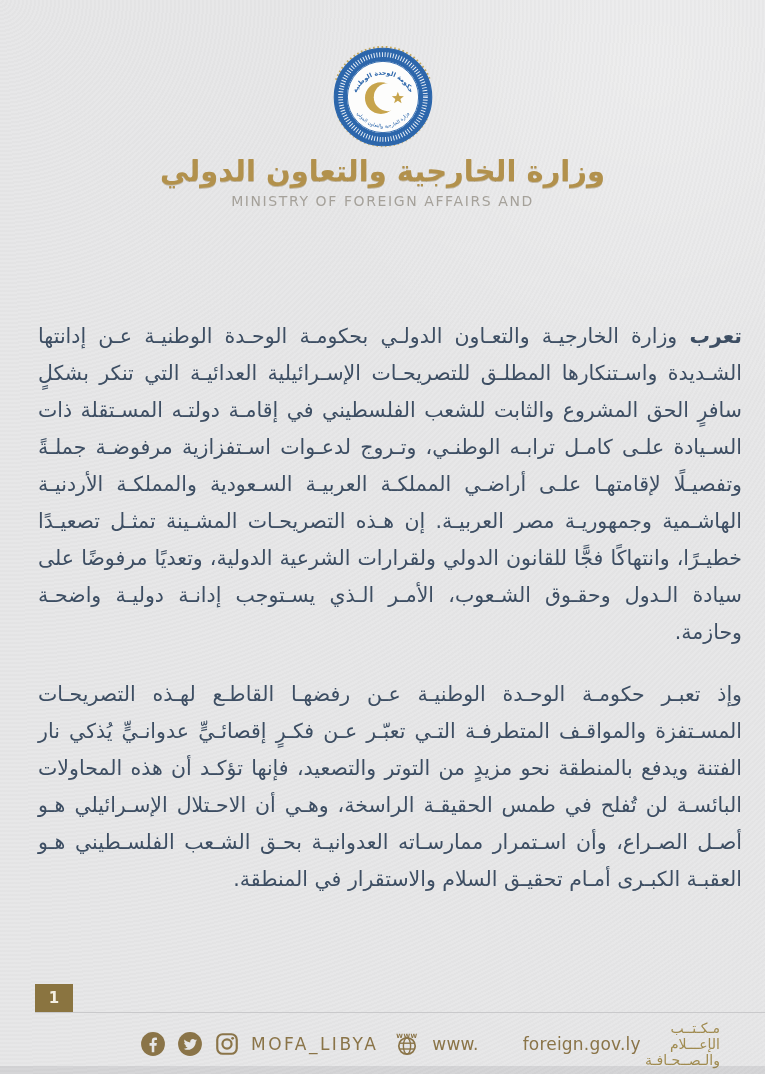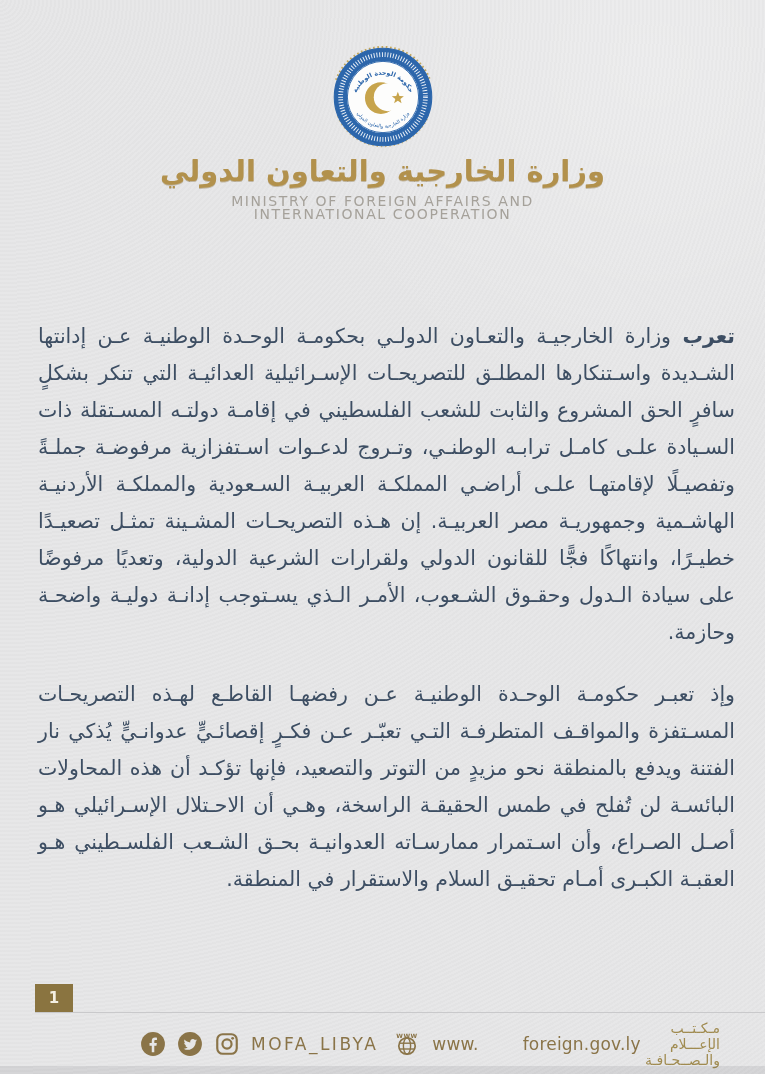--- a/index.html
+++ b/index.html
@@ -35,21 +35,21 @@
     margin-top:7px;
     font-size:14px;
     line-height:13px;
     letter-spacing:1.6px;
     color:#a5a19a;
     font-weight:400;
   }
 
   
   .body-text{
-    position:absolute;top:318px;left:38px;right:30px;
+    position:absolute;top:318px;left:38px;right:23px;
     direction:rtl;
     text-align:justify;
     color:#3d4e63;
     font-size:20.5px;
     line-height:37px;
   }
   .body-text p{margin:0;}
   .body-text p + p{margin-top:25px;}
   .body-text strong{font-weight:bold;}
 
@@ -113,21 +113,20 @@
         <circle cx="48" cy="51" r="15" fill="#c7a44c"></circle>
         <circle cx="54.5" cy="50.2" r="13.2" fill="#fdfdfc"></circle>
         <polygon points="64,45 65.5,49 69.7,49.2 66.4,51.8 67.5,55.9 64,53.5 60.5,55.9 61.6,51.8 58.3,49.2 62.5,49" fill="#c7a44c"></polygon>
       </g>
     </svg>
 
     <div class="calligraphy">وزارة الخارجية والتعاون الدولي</div>
 
     <div class="en-caption">
       <div>MINISTRY OF FOREIGN AFFAIRS AND</div>
-      <div>INTERNATIONAL COOPERATION</div>
     </div>
   </div>
 
   <div class="body-text">
     <p><strong>تعرب</strong> <span>وزارة الخارجيـة والتعـاون الدولـي بحكومـة الوحـدة الوطنيـة عـن إدانتها الشـديدة واسـتنكارها المطلـق للتصريحـات الإسـرائيلية العدائيـة التي تنكر بشكلٍ سافرٍ الحق المشروع والثابت للشعب الفلسطيني في إقامـة دولتـه المسـتقلة ذات السـيادة علـى كامـل ترابـه الوطنـي، وتـروج لدعـوات اسـتفزازية مرفوضـة جملـةً وتفصيـلًا لإقامتهـا علـى أراضـي المملكـة العربيـة السـعودية والمملكـة الأردنيـة الهاشـمية وجمهوريـة مصر العربيـة. إن هـذه التصريحـات المشـينة تمثـل تصعيـدًا خطيـرًا، وانتهاكًا فجًّا للقانون الدولي ولقرارات الشرعية الدولية، وتعديًا مرفوضًا على سيادة الـدول وحقـوق الشـعوب، الأمـر الـذي يسـتوجب إدانـة دوليـة واضحـة وحازمة.</span></p>
     <p><span>وإذ تعبـر حكومـة الوحـدة الوطنيـة عـن رفضهـا القاطـع لهـذه التصريحـات المسـتفزة والمواقـف المتطرفـة التـي تعبّـر عـن فكـرٍ إقصائـيٍّ عدوانـيٍّ يُذكي نار الفتنة ويدفع بالمنطقة نحو مزيدٍ من التوتر والتصعيد، فإنها تؤكـد أن هذه المحاولات البائسـة لن تُفلح في طمس الحقيقـة الراسخة، وهـي أن الاحـتلال الإسـرائيلي هـو أصـل الصـراع، وأن اسـتمرار ممارسـاته العدوانيـة بحـق الشـعب الفلسـطيني هـو العقبـة الكبـرى أمـام تحقيـق السلام والاستقرار في المنطقة.</span></p>
   </div>
 
   <div class="page-num">1</div>
   <div class="rule"></div>

